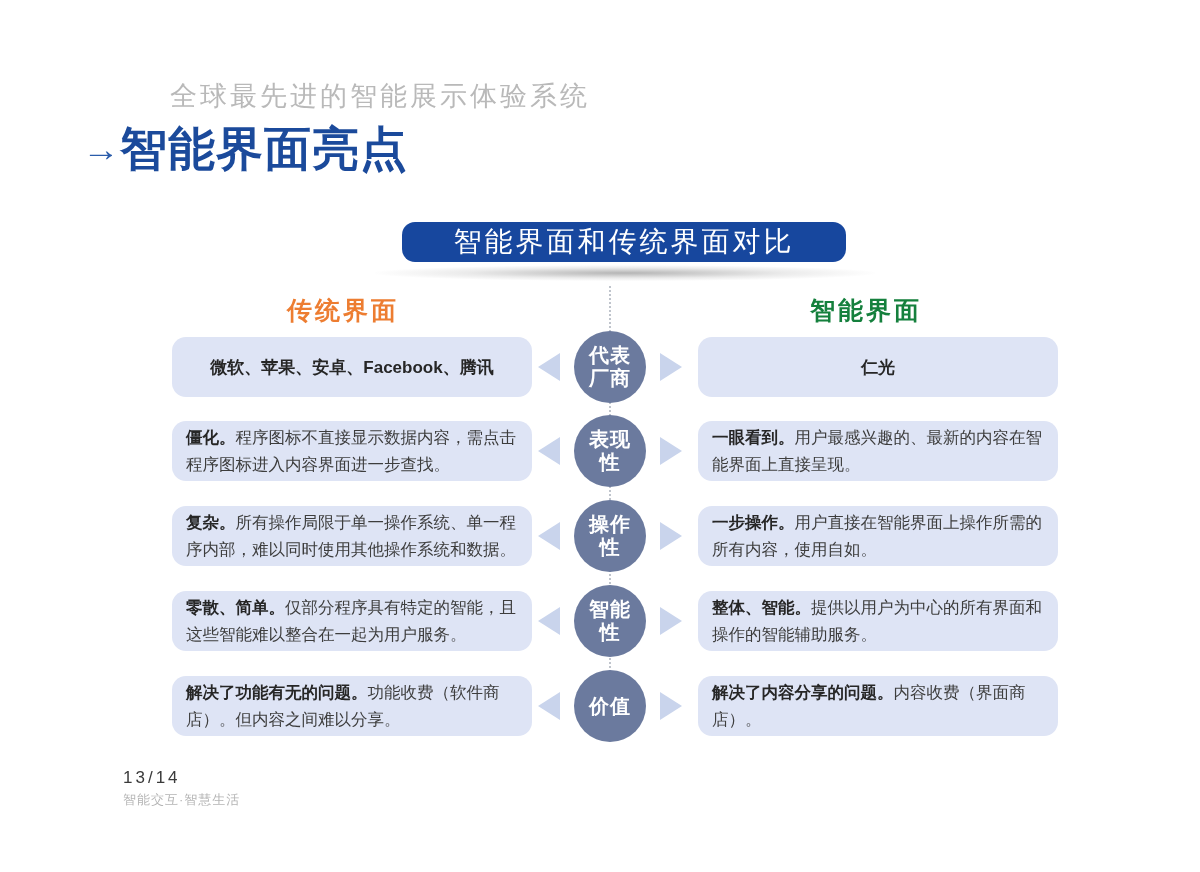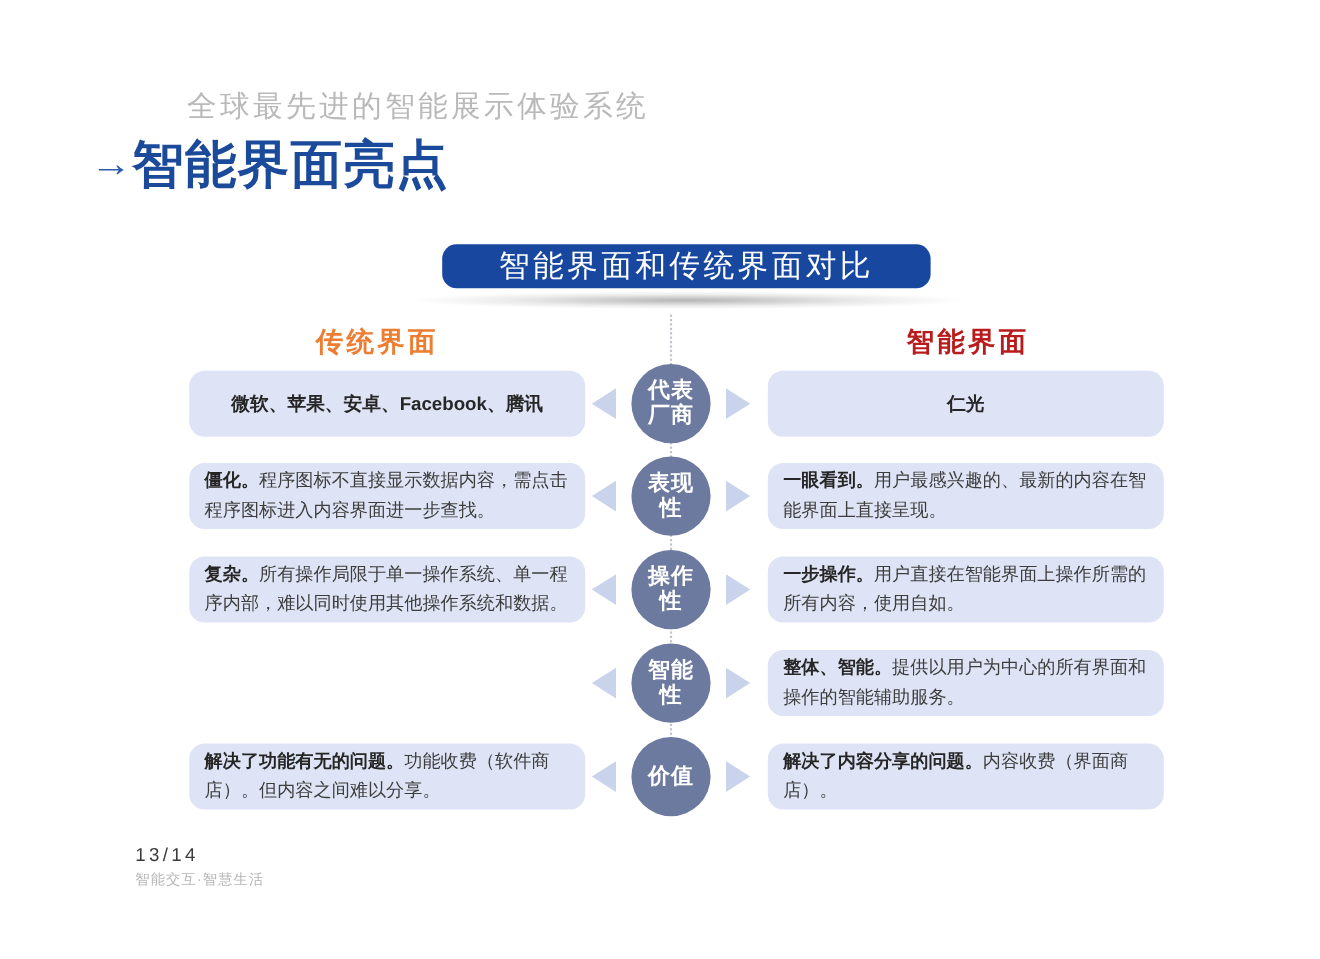--- a/index.html
+++ b/index.html
@@ -16,21 +16,21 @@
             font-size:28px; letter-spacing:3px; display:flex; align-items:center; justify-content:center;border-radius:13px; }
   .banner-shadow { position:absolute; left:375px; top:265px; width:500px; height:16px;
             background:radial-gradient(ellipse at center, rgba(90,90,90,0.45) 0%, rgba(120,120,120,0.15) 45%, rgba(255,255,255,0) 72%); }
 
   
   .spine { position:absolute; left:609px; top:286px; height:454px; width:0; border-left:2px dotted #bfc4cc; }
 
   
   .col-header { position:absolute; top:294px; font-size:25px; letter-spacing:3px; font-weight:bold; }
   .col-header.trad { left:287px; color:#ed7d31; }
-  .col-header.smart { left:810px; color:#b91c1c;margin-left:14px; }
+  .col-header.smart { left:810px; color:#15803d; }
 
   
   .row { position:absolute; left:0; width:1200px; height:60px; }
   .box { position:absolute; top:0; width:360px; height:60px; background:#dee4f5; border-radius:14px;
          font-size:16.5px; color:#3d3d3d; line-height:27px; padding:17px 14px; display:flex; align-items:center; }
   .box .inner { width:100%; }
   .box.left { left:172px; }
   .box.right { left:698px; }
   .box .lead { font-weight:bold; color:#262626; }
   .box.center .inner { text-align:center; font-weight:bold; color:#333333; font-size:17px; }
@@ -101,20 +101,23 @@
       <span>操作</span>
       <span>性</span>
     </div>
     <div class="arrow to-right"></div>
     <div class="box right">
       <div class="inner"><span class="lead">一步操作。</span><span>用户直接在智能界面上操作所需的所有内容，使用自如。</span></div>
     </div>
   </div>
 
   <div class="row" style="top:591px">
+    <div class="box left">
+      <div class="inner"><span class="lead">零散、简单。</span><span>仅部分程序具有特定的智能，且这些智能难以整合在一起为用户服务。</span></div>
+    </div>
     <div class="arrow to-left"></div>
     <div class="circle">
       <span>智能</span>
       <span>性</span>
     </div>
     <div class="arrow to-right"></div>
     <div class="box right">
       <div class="inner"><span class="lead">整体、智能。</span><span>提供以用户为中心的所有界面和操作的智能辅助服务。</span></div>
     </div>
   </div>

